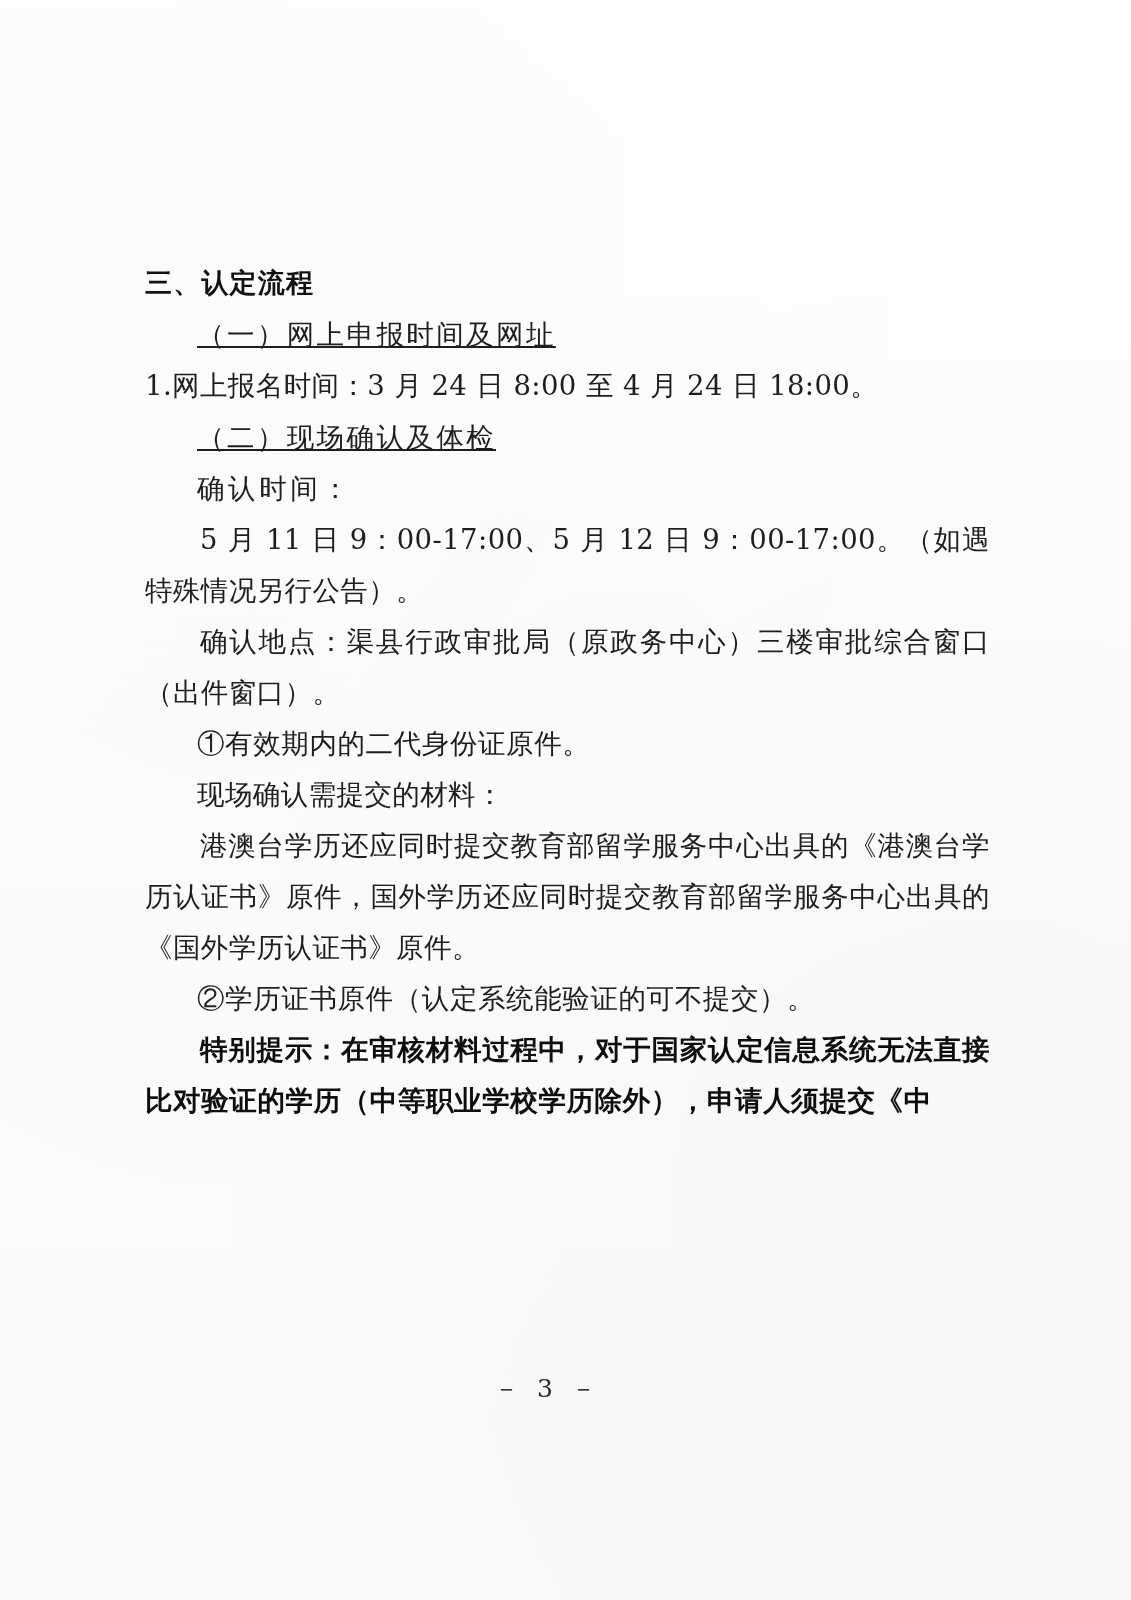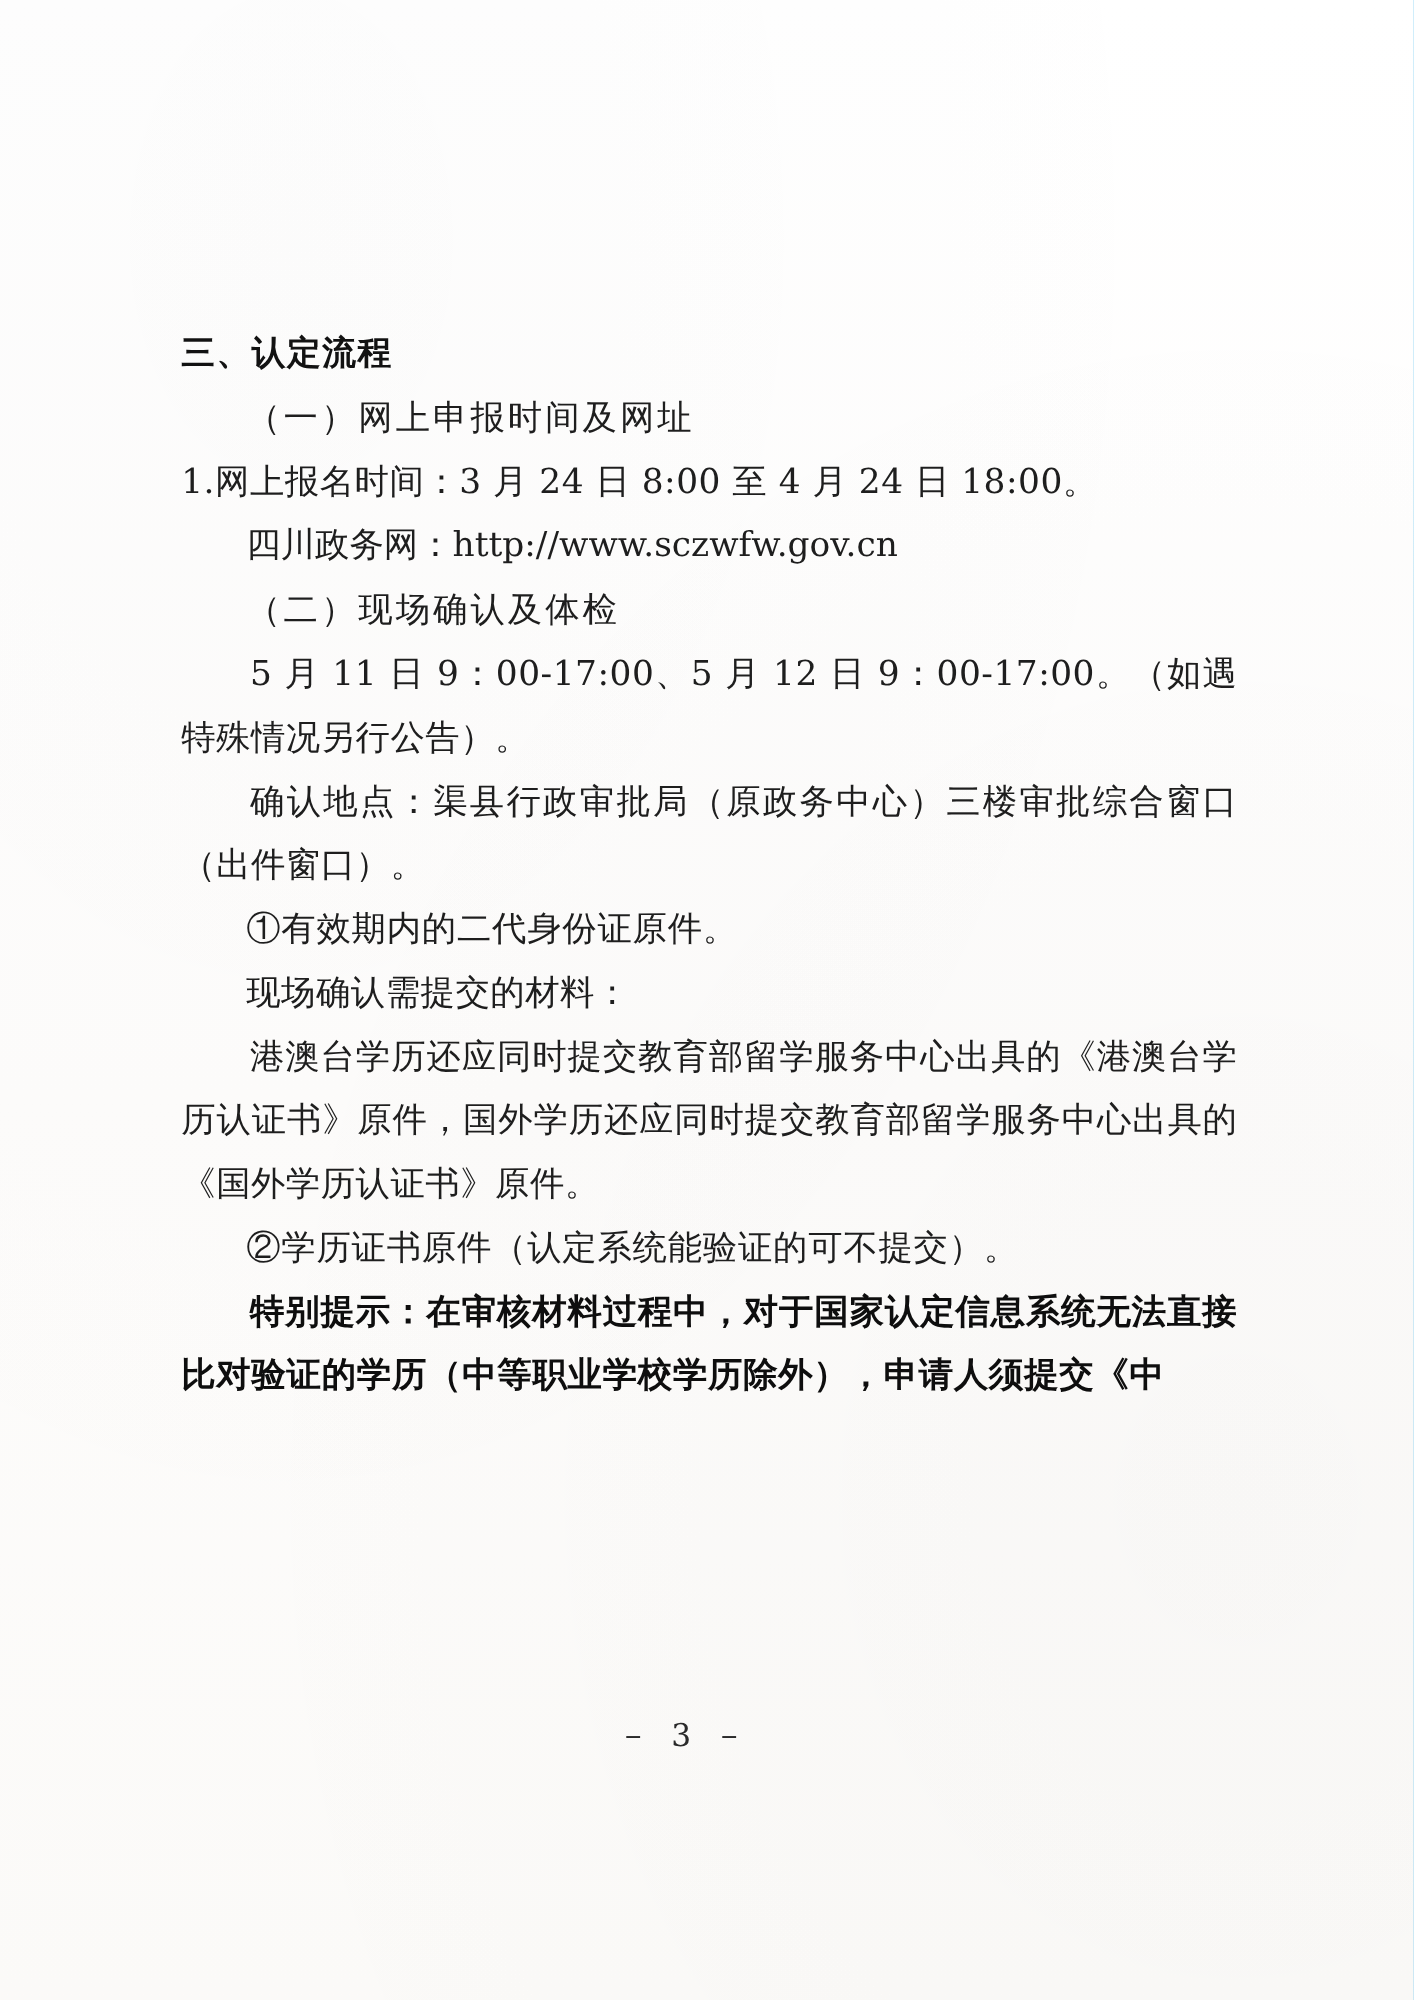--- a/index.html
+++ b/index.html
@@ -67,20 +67,21 @@
 
   .subheading {
     font-size: 27.5px;
     line-height: 52px;
     letter-spacing: 2.2px;
     text-indent: 52px;
   }
 
   .spaced {
     letter-spacing: 2.4px;
+    text-decoration: underline;
   }
 
   .wide {
     letter-spacing: 3.6px;
   }
 
   .justified {
     text-align: justify;
     text-align-last: left;
     text-justify: inter-character;
@@ -126,24 +127,24 @@
   <div class="content">
 
     <div class="section-heading">三、认定流程</div>
 
     <div class="line subheading spaced">（一）网上申报时间及网址</div>
 
     <div class="line">1.网上报名时间：3 月 24 日 8:00 至 4 月 24 日 18:00。</div>
 
 
 
-    <div class="line indent-sm url">四川政务网：http://www.sczwfw.gov.cn</div>
 
     <div class="line subheading spaced">（二）现场确认及体检</div>
 
+    <div class="line indent-sm wide">确认时间：</div>
 
     <div class="line indent justified">5 月 11 日 9：00-17:00、5 月 12 日 9：00-17:00。（如遇特殊情况另行公告）。</div>
 
     <div class="line indent justified">确认地点：渠县行政审批局（原政务中心）三楼审批综合窗口（出件窗口）。</div>
 
     <div class="line list-line">①有效期内的二代身份证原件。</div>
 
     <div class="line indent-sm">现场确认需提交的材料：</div>
 
     <div class="line indent justified">港澳台学历还应同时提交教育部留学服务中心出具的《港澳台学历认证书》原件，国外学历还应同时提交教育部留学服务中心出具的《国外学历认证书》原件。</div>

